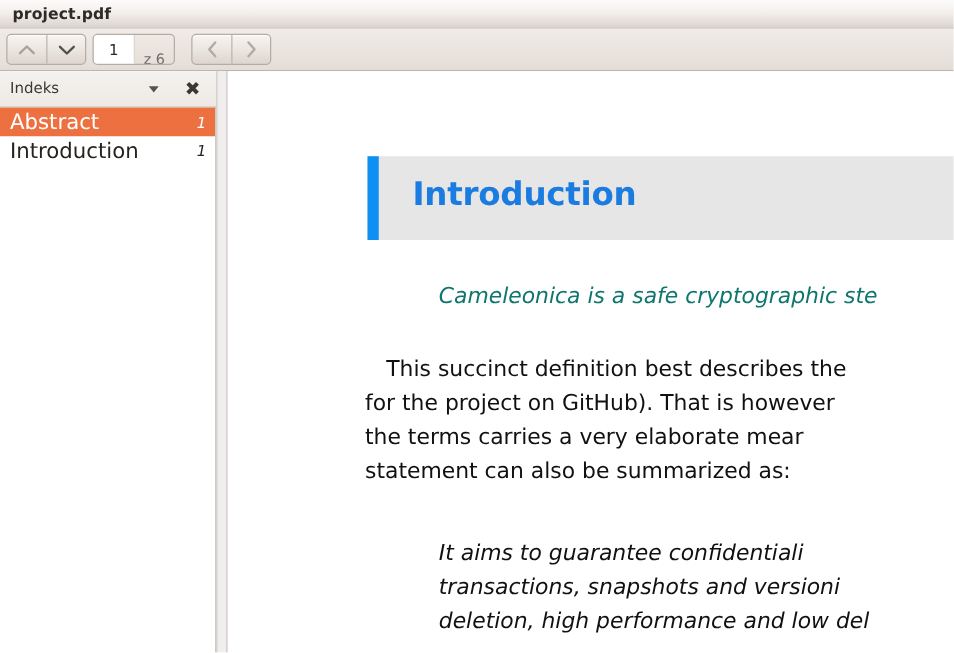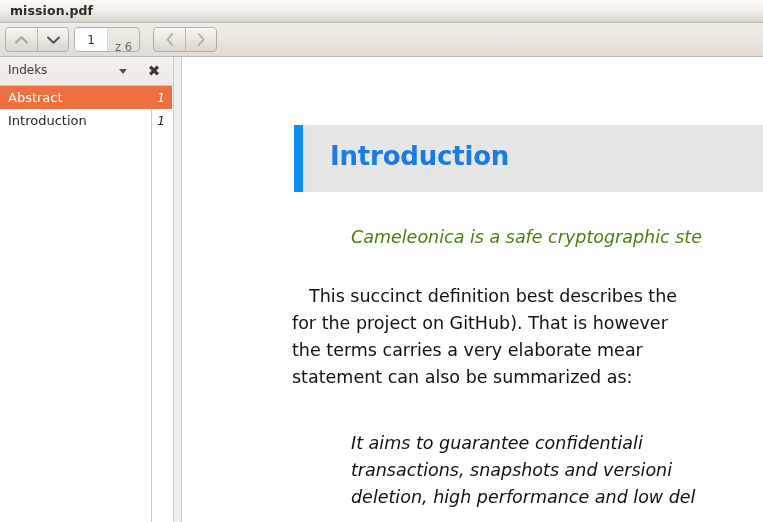--- a/index.html
+++ b/index.html
@@ -71,21 +71,21 @@
   .pagebox .pagetotal {
     flex: 1;
     display: flex; align-items: center; justify-content: center;
     font-size: 11.5px; color: #6f6a66;
     font-family: "DejaVu Sans", sans-serif;
     margin-top: 15px;
   }
 
   
   .sidebar {
-    position: absolute; left: 0; top: 57px; width: 152px; height: 465px;
+    position: absolute; left: 0; top: 57px; width: 173px; height: 465px;
     background: #ffffff;
     border-right: 1px solid #cfc9c3;
   }
   .sidebar-header {
     position: relative; height: 29px; width: 173px;
     background: linear-gradient(to bottom, #f4f1ee 0%, #eee9e5 100%);
     border-bottom: 1px solid #cfc9c3;
   }
   .sidebar-header .sh-label {
     position: absolute; left: 8px; top: 6px;
@@ -108,21 +108,21 @@
     line-height: 1;
   }
 
   .toc { position: absolute; left: 0; top: 29px; width: 172px; }
   .toc-row {
     position: relative; height: 23px; width: 172px;
     display: flex; align-items: center;
   }
   .toc-row .tr-label {
     position: absolute; left: 8px;
-    font-size: 13px; color: #26231f;
+    font-size: 17px; color: #26231f;
     font-family: "DejaVu Sans", sans-serif;
     white-space: nowrap;
   }
   .toc-row .tr-page {
     position: absolute; right: 7px;
     font-size: 12px; font-style: italic; color: #26231f;
     font-family: "DejaVu Sans", sans-serif;
   }
   .toc-row.selected { background: #ec7040; }
   .toc-row.selected .tr-label,
@@ -163,21 +163,21 @@
   .heading-text {
     position: absolute; left: 147px; top: 84px;
     font-size: 26px; font-weight: bold; color: #1a7be0;
     font-family: "DejaVu Sans", sans-serif;
     letter-spacing: -0.2px;
     white-space: nowrap;
   }
 
   .lead-italic {
     position: absolute; left: 168px; top: 170px;
-    font-size: 17.5px; font-style: italic; color: #4d7c0f;
+    font-size: 17.5px; font-style: italic; color: #0f766e;
     font-family: "DejaVu Sans", sans-serif;
     white-space: nowrap;
   }
 
   .body-para {
     position: absolute; left: 109px; top: 226px;
     width: 540px;
     font-size: 17.5px; color: #111111;
     font-family: "DejaVu Sans", sans-serif;
     line-height: 27px;
@@ -193,21 +193,21 @@
     line-height: 27px;
   }
   .quote-block .ql { display: block; white-space: nowrap; }
 </style>
 </head>
 <body>
 
 <div id="app">
 
   <div class="titlebar">
-    <div class="title">mission.pdf</div>
+    <div class="title">project.pdf</div>
   </div>
 
   <div class="toolbar">
 
     <div class="btngroup" id="nav-updown">
       <div class="gbtn">
         <svg class="chev" width="15" height="10" viewBox="0 0 15 10">
           <polyline points="2,7.5 7.5,2.2 13,7.5" fill="none" stroke="#a9a29b" stroke-width="1.9" stroke-linecap="round" stroke-linejoin="round"></polyline>
         </svg>
       </div>

